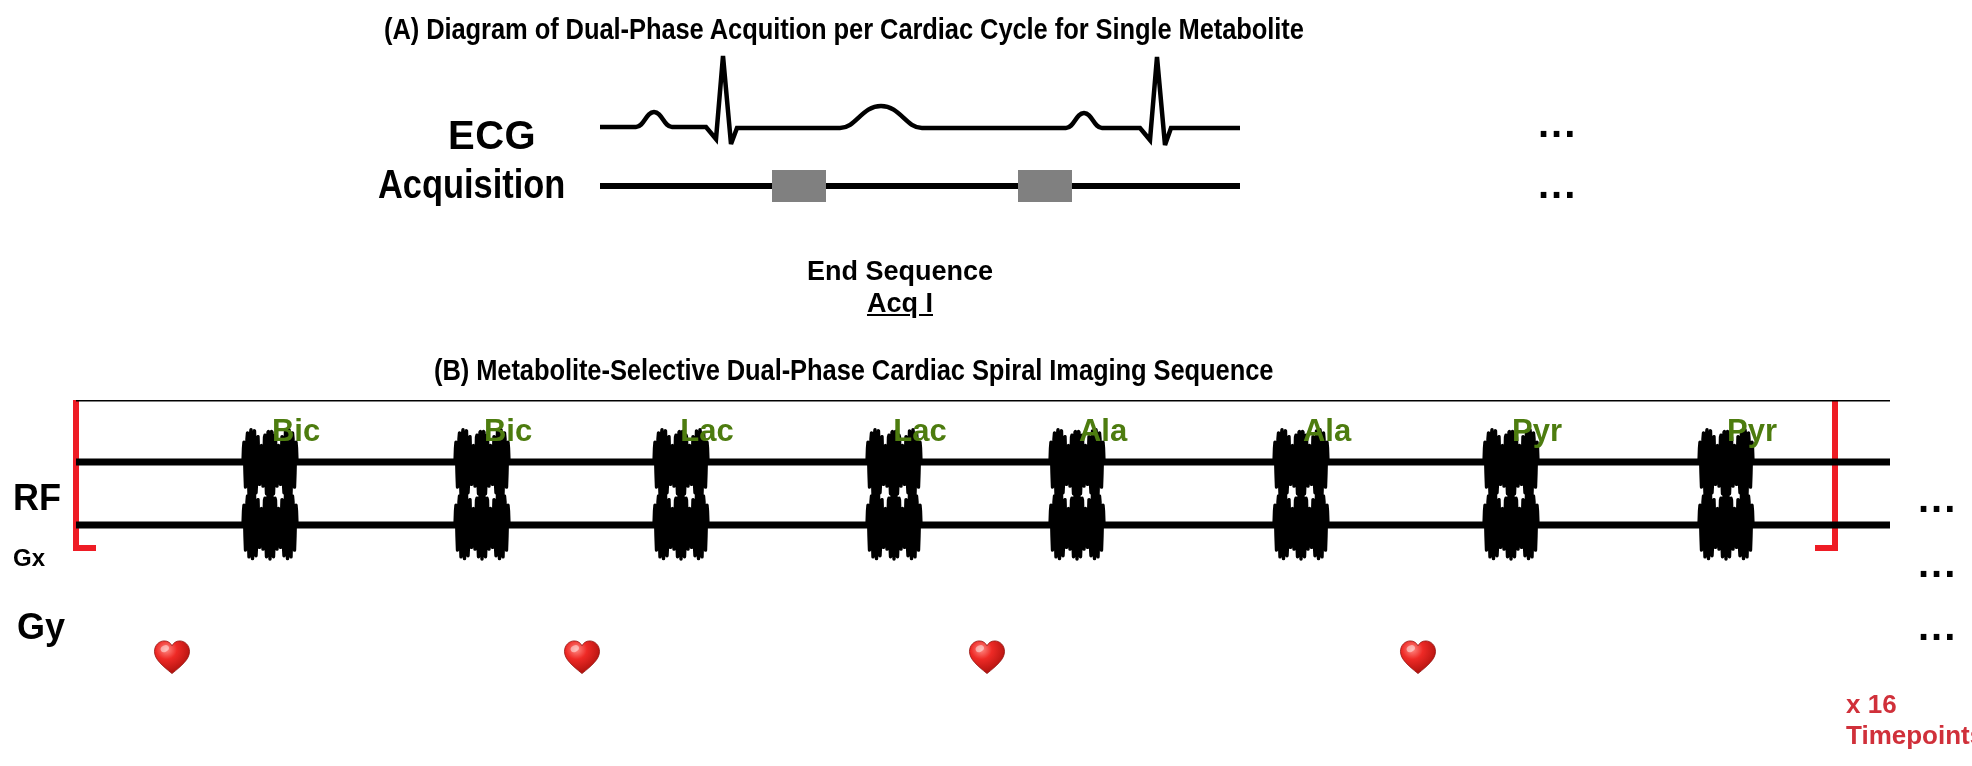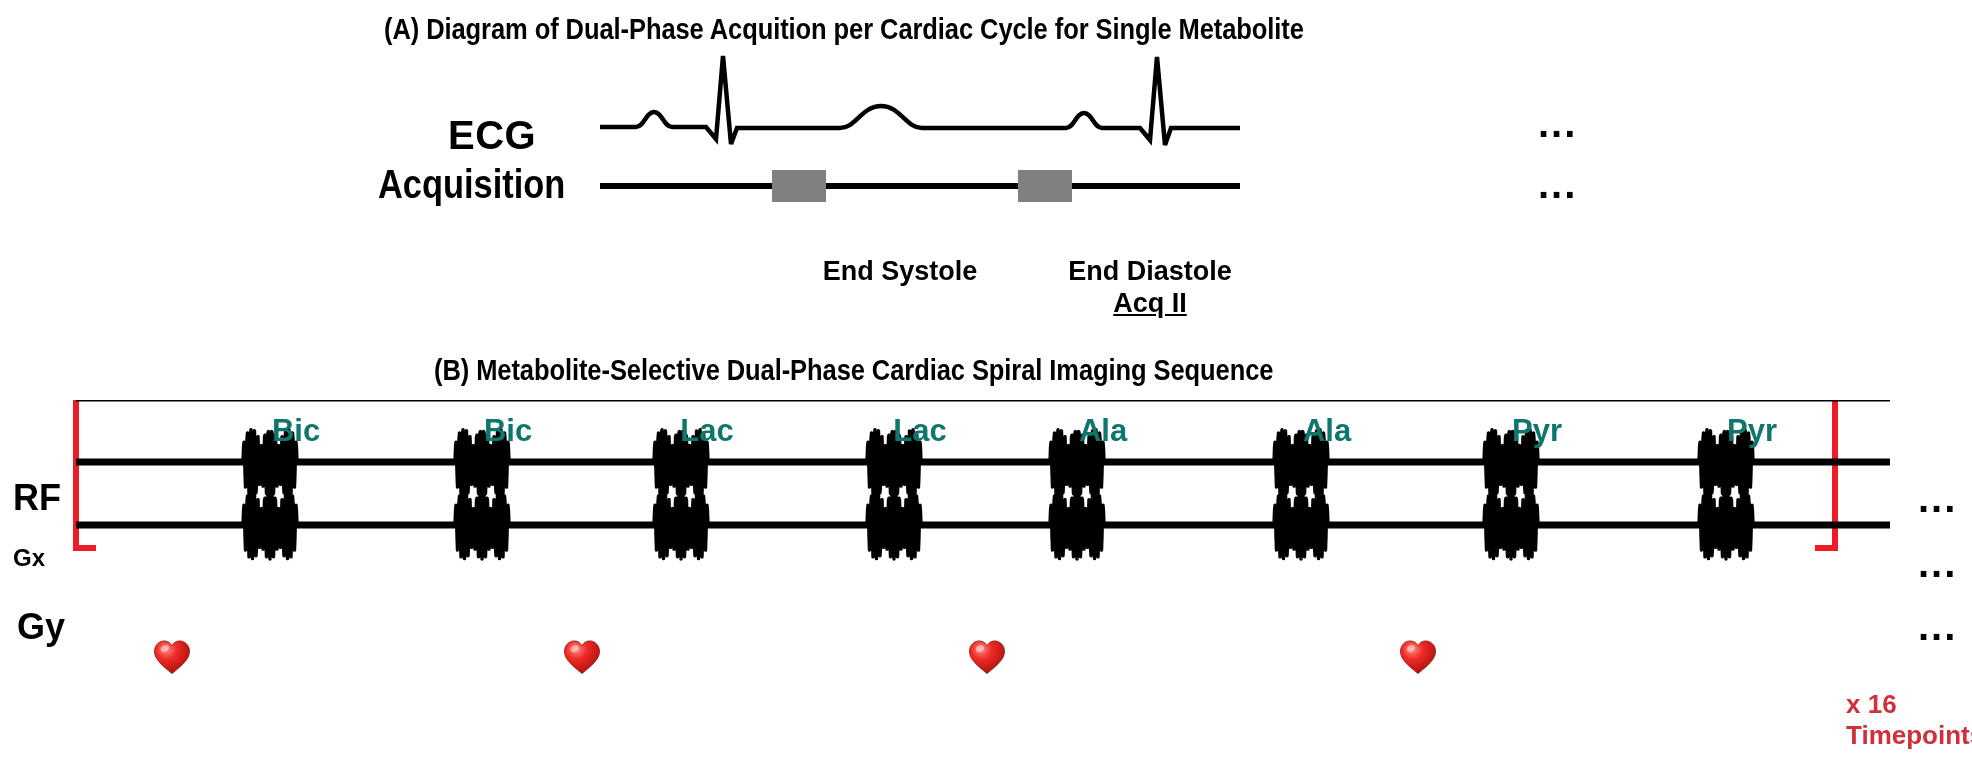--- a/index.html
+++ b/index.html
@@ -107,21 +107,21 @@
   #panel-b-svg {
     position: absolute;
     left: 0px; top: 400px;
     width: 1972px; height: 366px;
   }
   
   .metab-label {
     position: absolute;
     font-size: 31px;
     font-weight: bold;
-    color: #0f766e;
+    color: #4d7c0f;
     text-align: center;
     white-space: nowrap;
     line-height: 1;
     width: 90px;
     margin-left: -45px;
   }
   
   .heart {
     position: absolute;
     width: 38px; height: 36px;
@@ -186,27 +186,24 @@
     </g>
 
     <g>
       <line x1="-10" y1="146" x2="640" y2="146" stroke="#000000" stroke-width="6"></line>
       <rect x="172" y="130" width="54" height="32" fill="#808080"></rect>
       <rect x="418" y="130" width="54" height="32" fill="#808080"></rect>
     </g>
   </svg>
 
   <div class="acq-caption" id="caption-systole">
-    <span class="acq-name">End Systole</span>
+    <span class="acq-name">End Sequence</span>
+    <span class="acq-id">Acq I</span>
   </div>
 
-  <div class="acq-caption" id="caption-diastole">
-    <span class="acq-name">End Diastole</span>
-    <span class="acq-id">Acq II</span>
-  </div>
 
   <div class="panel-title" id="title-b">(B) Metabolite-Selective Dual-Phase Cardiac Spiral Imaging Sequence</div>
 
   <div class="axis-label" id="label-rf">RF</div>
   <div class="axis-label" id="label-gx">Gx</div>
   <div class="axis-label" id="label-gy">Gy</div>
 
   <div class="ellipsis" id="ell-rf">...</div>
   <div class="ellipsis" id="ell-gx">...</div>
   <div class="ellipsis" id="ell-gy">...</div>

